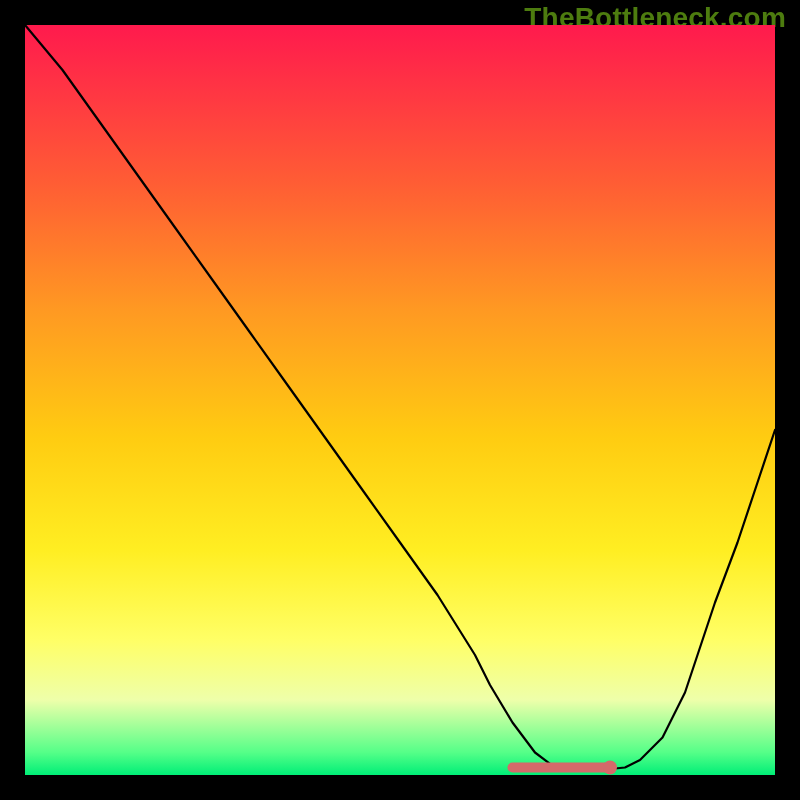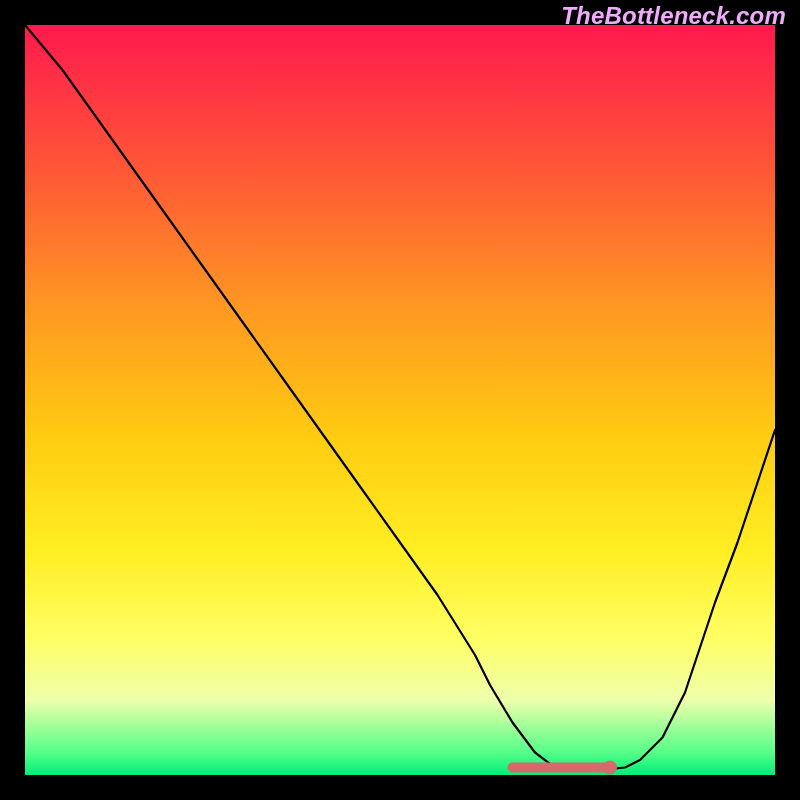--- a/index.html
+++ b/index.html
@@ -48,26 +48,25 @@
     left: 0;
     top: 0;
     width: 100%;
     height: 100%;
     overflow: visible;
   }
   .watermark {
     position: absolute;
     top: 2px;
     right: 14px;
-    color: #f0abfc;
-    font-size: 24px;
+    color: #4d7c0f;
+    font-size: 28px;
     font-weight: 600;
     letter-spacing: 0.2px;
     user-select: none;
-    font-style: italic;
   }
 </style>
 </head>
 <body>
 
 <div class="stage">
 
   <div class="watermark">TheBottleneck.com</div>
 
   <div class="plot-area">

